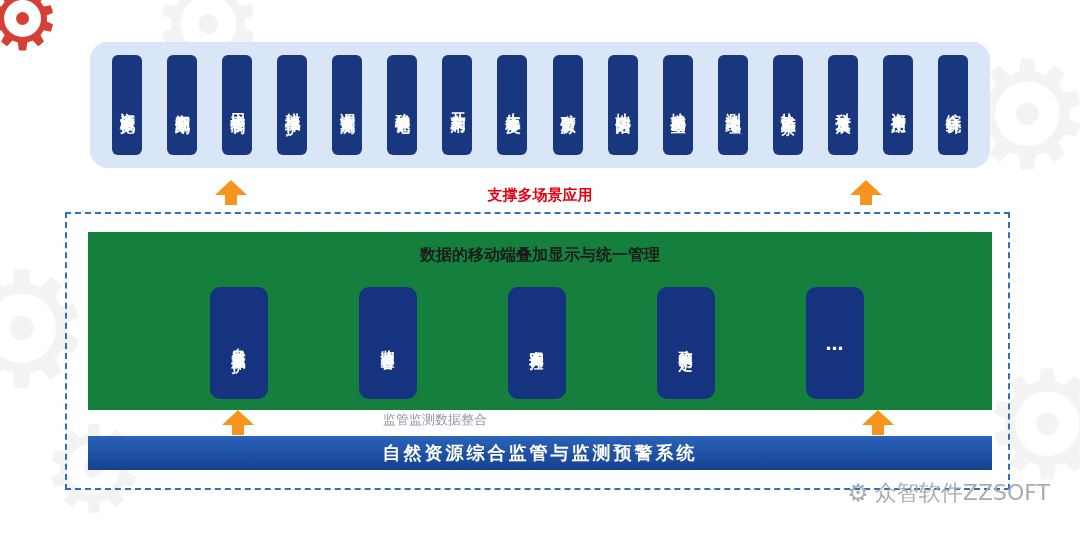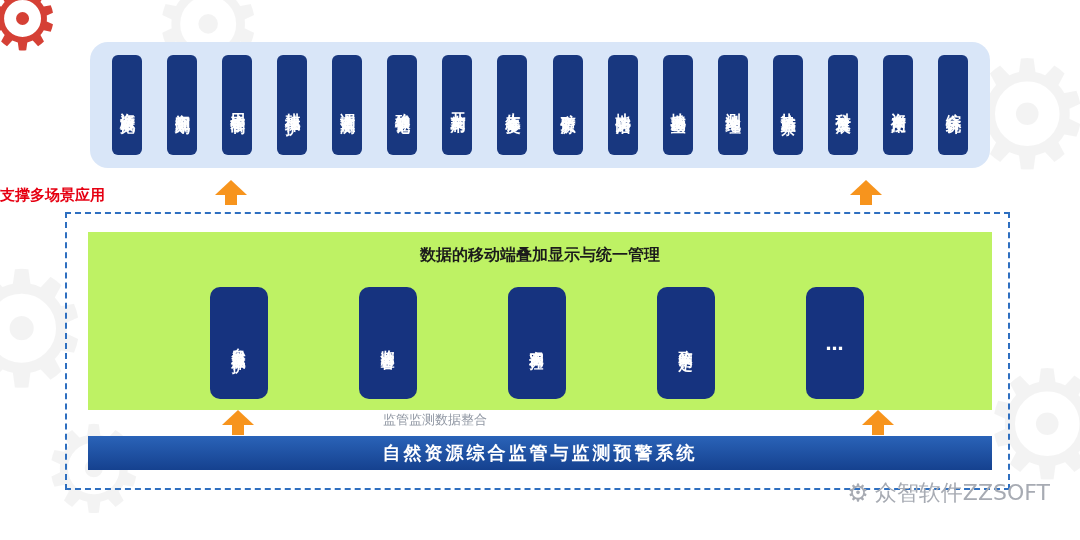--- a/index.html
+++ b/index.html
@@ -24,32 +24,32 @@
     display:flex;align-items:center;justify-content:center;
     writing-mode:vertical-rl;text-orientation:upright;letter-spacing:2px;
   }
   
   .arrow-up{position:absolute;width:32px;height:26px;}
   .arrow-up .tri{width:0;height:0;margin:0 auto;
     border-left:16px solid transparent;border-right:16px solid transparent;
     border-bottom:15px solid #f7941d;}
   .arrow-up .stem{width:12px;height:10px;background:#f7941d;margin:0 auto;}
   .support-label{
-    position:absolute;left:0;top:186px;width:1080px;text-align:left;
+    position:absolute;left:0;top:186px;width:1080px;text-align:center;
     color:#e60012;font-size:15px;font-weight:bold;
   }
   
   .dashed-box{
     position:absolute;left:65px;top:212px;width:945px;height:278px;
     border:2px dashed #2e6fc0;box-sizing:border-box;background:transparent;
   }
   
   .panel{
     position:absolute;left:88px;top:232px;width:904px;height:178px;
-    background:#bef264;box-sizing:border-box;
+    background:#15803d;box-sizing:border-box;
   }
   .panel-title{
     padding-top:13px;text-align:center;
     font-size:16px;font-weight:bold;color:#1b1b1b;
   }
   .modules{display:flex;justify-content:space-between;margin:21px 128px 0 122px;}
   .module{
     width:58px;height:112px;background:#16337f;border-radius:10px;
     color:#fff;font-size:14px;font-weight:bold;
     display:flex;align-items:center;justify-content:center;

